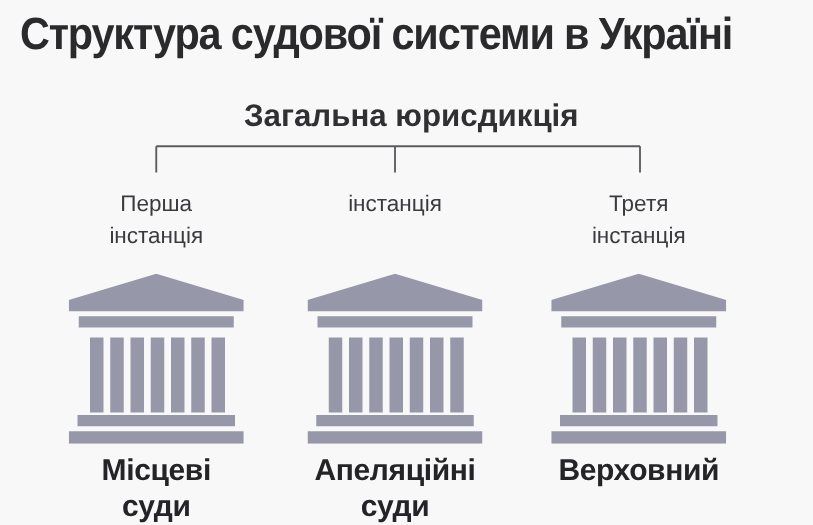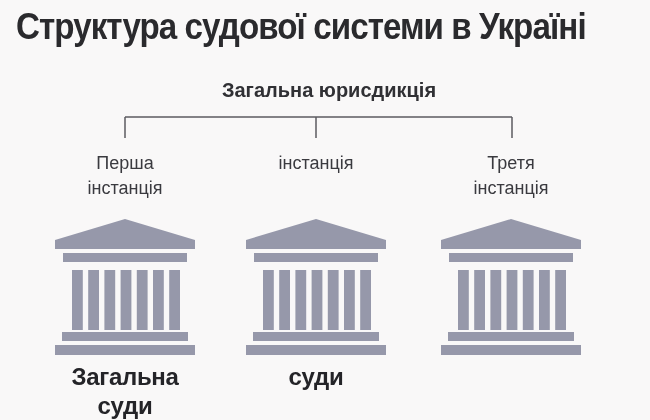--- a/index.html
+++ b/index.html
@@ -21,21 +21,21 @@
     white-space: nowrap;
     color: var(--title-text, #2a2a2d);
     transform: scaleX(0.92);
     transform-origin: left top;
   }
   .subtitle {
     position: absolute;
     left: 329px;
     top: 79px;
     transform: translateX(-50%);
-    font-size: 20px;
+    font-size: 25px;
     font-weight: 700;
     white-space: nowrap;
     color: var(--subtitle-text, #303034);
   }
   .bracket {
     position: absolute;
     left: 124px;
     top: 116px;
   }
   .bracket polyline, .bracket line {
@@ -105,21 +105,21 @@
       <rect class="part" x="33.2" y="51" width="10.8" height="60"></rect>
       <rect class="part" x="49.4" y="51" width="10.8" height="60"></rect>
       <rect class="part" x="65.6" y="51" width="10.8" height="60"></rect>
       <rect class="part" x="81.8" y="51" width="10.8" height="60"></rect>
       <rect class="part" x="98" y="51" width="10.8" height="60"></rect>
       <rect class="part" x="114.2" y="51" width="10.8" height="60"></rect>
       <rect class="part" x="7" y="113" width="126" height="9"></rect>
       <rect class="part" x="0" y="126" width="140" height="10"></rect>
     </svg>
     <div class="court">
-      <div>Загальна</div>
+      <div>Місцеві</div>
       <div>суди</div>
     </div>
   </div>
 
   <div class="column col-2">
     <div class="instance">
       <div>інстанція</div>
     </div>
     <svg class="building" width="140" height="136" viewBox="0 0 140 136">
       <polygon class="part" points="70,0 140,21 140,30 0,30 0,21"></polygon>
@@ -128,20 +128,21 @@
       <rect class="part" x="33.2" y="51" width="10.8" height="60"></rect>
       <rect class="part" x="49.4" y="51" width="10.8" height="60"></rect>
       <rect class="part" x="65.6" y="51" width="10.8" height="60"></rect>
       <rect class="part" x="81.8" y="51" width="10.8" height="60"></rect>
       <rect class="part" x="98" y="51" width="10.8" height="60"></rect>
       <rect class="part" x="114.2" y="51" width="10.8" height="60"></rect>
       <rect class="part" x="7" y="113" width="126" height="9"></rect>
       <rect class="part" x="0" y="126" width="140" height="10"></rect>
     </svg>
     <div class="court">
+      <div>Апеляційні</div>
       <div>суди</div>
     </div>
   </div>
 
   <div class="column col-3">
     <div class="instance">
       <div>Третя</div>
       <div>інстанція</div>
     </div>
     <svg class="building" width="140" height="136" viewBox="0 0 140 136">
@@ -151,16 +152,17 @@
       <rect class="part" x="33.2" y="51" width="10.8" height="60"></rect>
       <rect class="part" x="49.4" y="51" width="10.8" height="60"></rect>
       <rect class="part" x="65.6" y="51" width="10.8" height="60"></rect>
       <rect class="part" x="81.8" y="51" width="10.8" height="60"></rect>
       <rect class="part" x="98" y="51" width="10.8" height="60"></rect>
       <rect class="part" x="114.2" y="51" width="10.8" height="60"></rect>
       <rect class="part" x="7" y="113" width="126" height="9"></rect>
       <rect class="part" x="0" y="126" width="140" height="10"></rect>
     </svg>
     <div class="court">
+      <div>Верховний</div>
     </div>
   </div>
 
 </div>
 
 </body></html>

